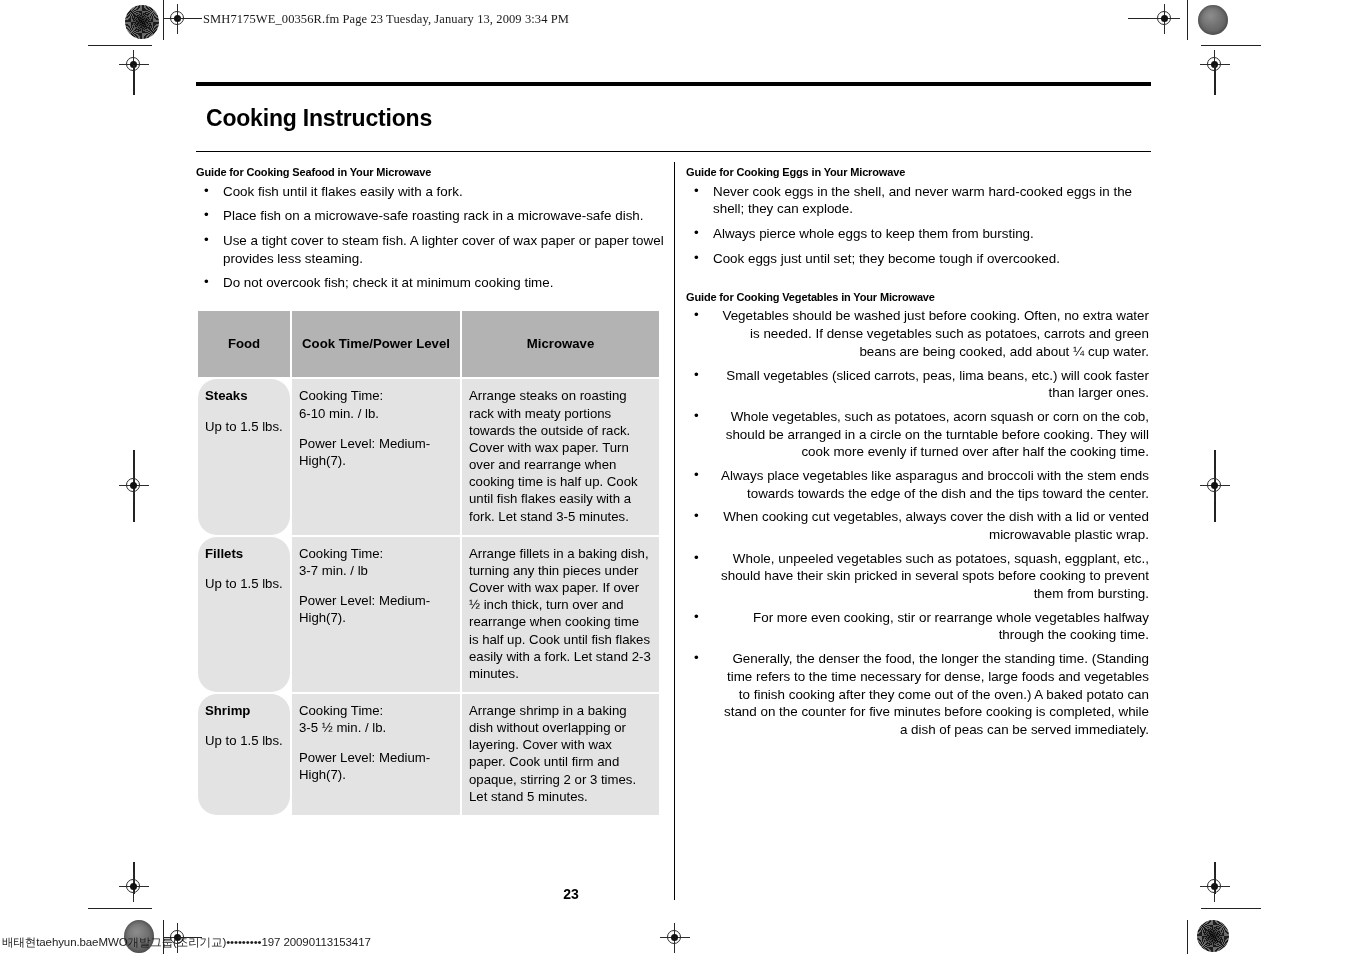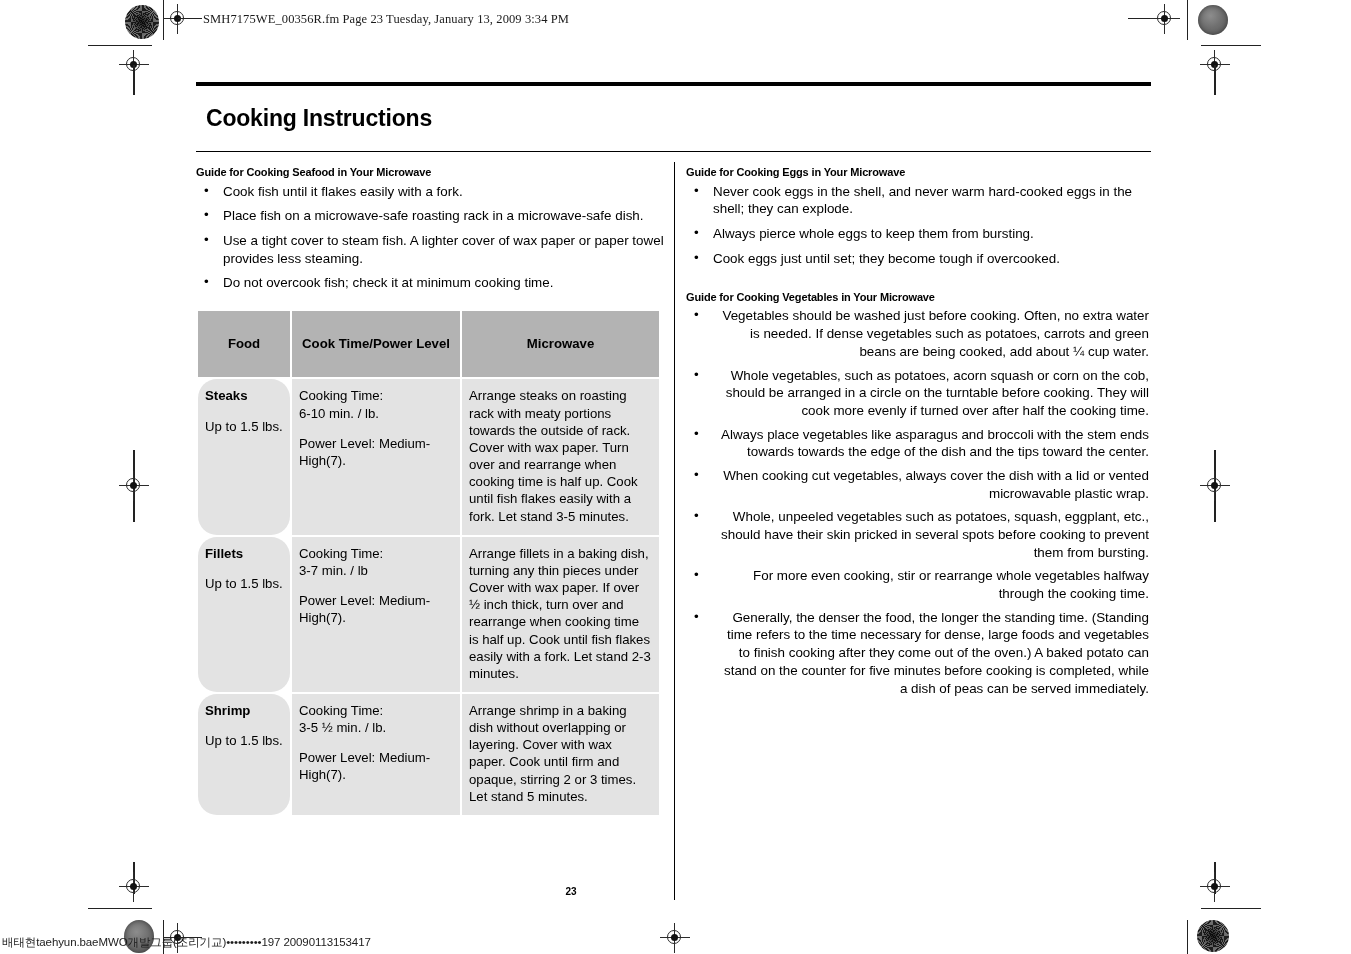--- a/index.html
+++ b/index.html
@@ -219,21 +219,21 @@
   .col-time   { width: 168px; }
   .col-dir    { width: 197px; }
 
   
   .page-number {
     position: absolute;
     left: 0;
     top: 886px;
     width: 1123px;
     text-align: center;
-    font-size: 10px;
+    font-size: 14px;
     font-weight: bold;
   }
   .page-number span { margin-left: 19px; }
 
   .footer-code {
     position: absolute;
     left: 2px;
     top: 935px;
     font-size: 11.5px;
     color: #1c1c1c;
@@ -429,20 +429,21 @@
       <ul class="bullets">
         <li>Never cook eggs in the shell, and never warm hard-cooked eggs in the shell; they can explode.</li>
         <li>Always pierce whole eggs to keep them from bursting.</li>
         <li>Cook eggs just until set; they become tough if overcooked.</li>
       </ul>
 
       <h2 class="section-heading spaced">Guide for Cooking Vegetables in Your Microwave</h2>
 
       <ul class="bullets tight">
         <li>Vegetables should be washed just before cooking. Often, no extra water is needed. If dense vegetables such as potatoes, carrots and green beans are being cooked, add about ¼ cup water.</li>
+        <li>Small vegetables (sliced carrots, peas, lima beans, etc.) will cook faster than larger ones.</li>
         <li>Whole vegetables, such as potatoes, acorn squash or corn on the cob, should be arranged in a circle on the turntable before cooking. They will cook more evenly if turned over after half the cooking time.</li>
         <li>Always place vegetables like asparagus and broccoli with the stem ends towards towards the edge of the dish and the tips toward the center.</li>
         <li>When cooking cut vegetables, always cover the dish with a lid or vented microwavable plastic wrap.</li>
         <li>Whole, unpeeled vegetables such as potatoes, squash, eggplant, etc., should have their skin pricked in several spots before cooking to prevent them from bursting.</li>
         <li>For more even cooking, stir or rearrange whole vegetables halfway through the cooking time.</li>
         <li>Generally, the denser the food, the longer the standing time. (Standing time refers to the time necessary for dense, large foods and vegetables to finish cooking after they come out of the oven.) A baked potato can stand on the counter for five minutes before cooking is completed, while a dish of peas can be served immediately.</li>
       </ul>
 
     </div>
 

